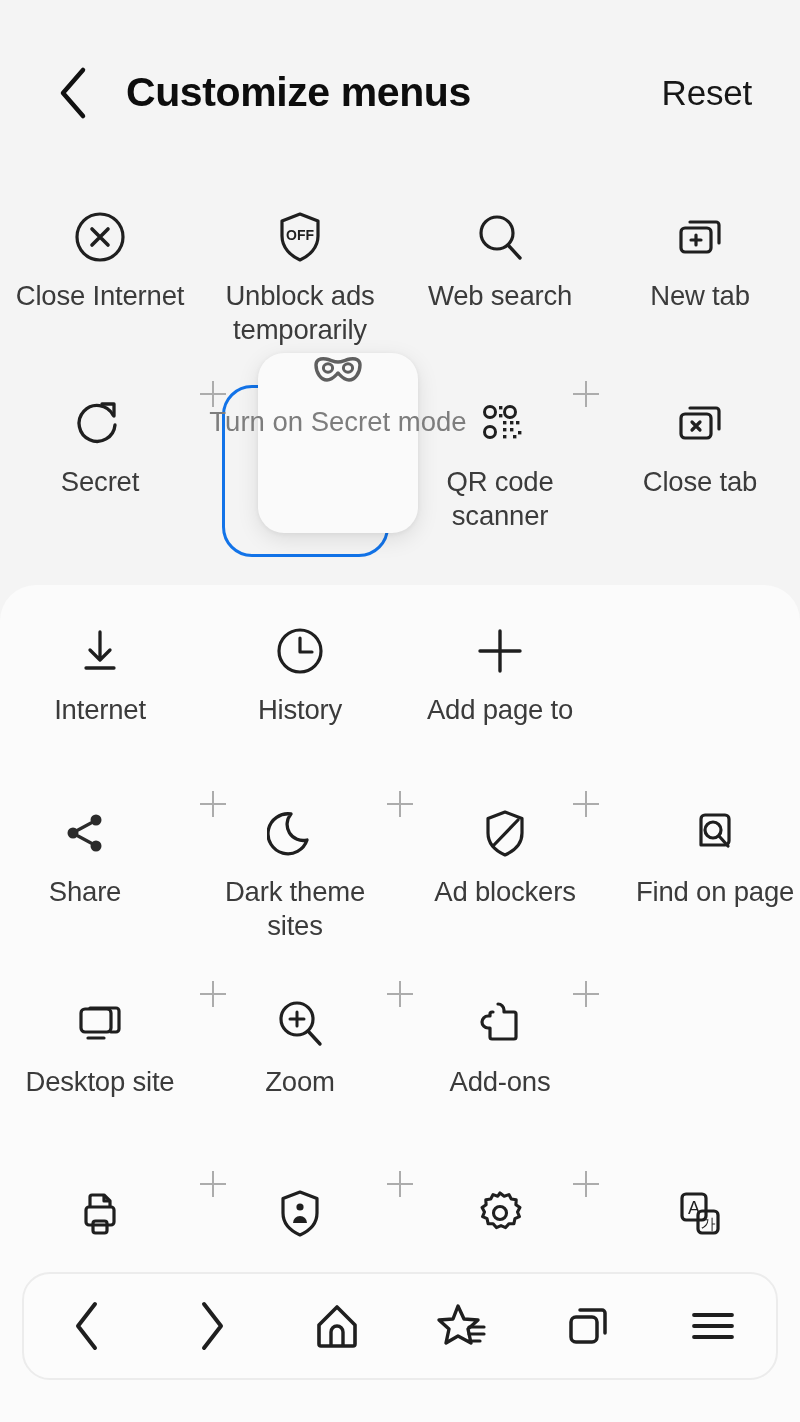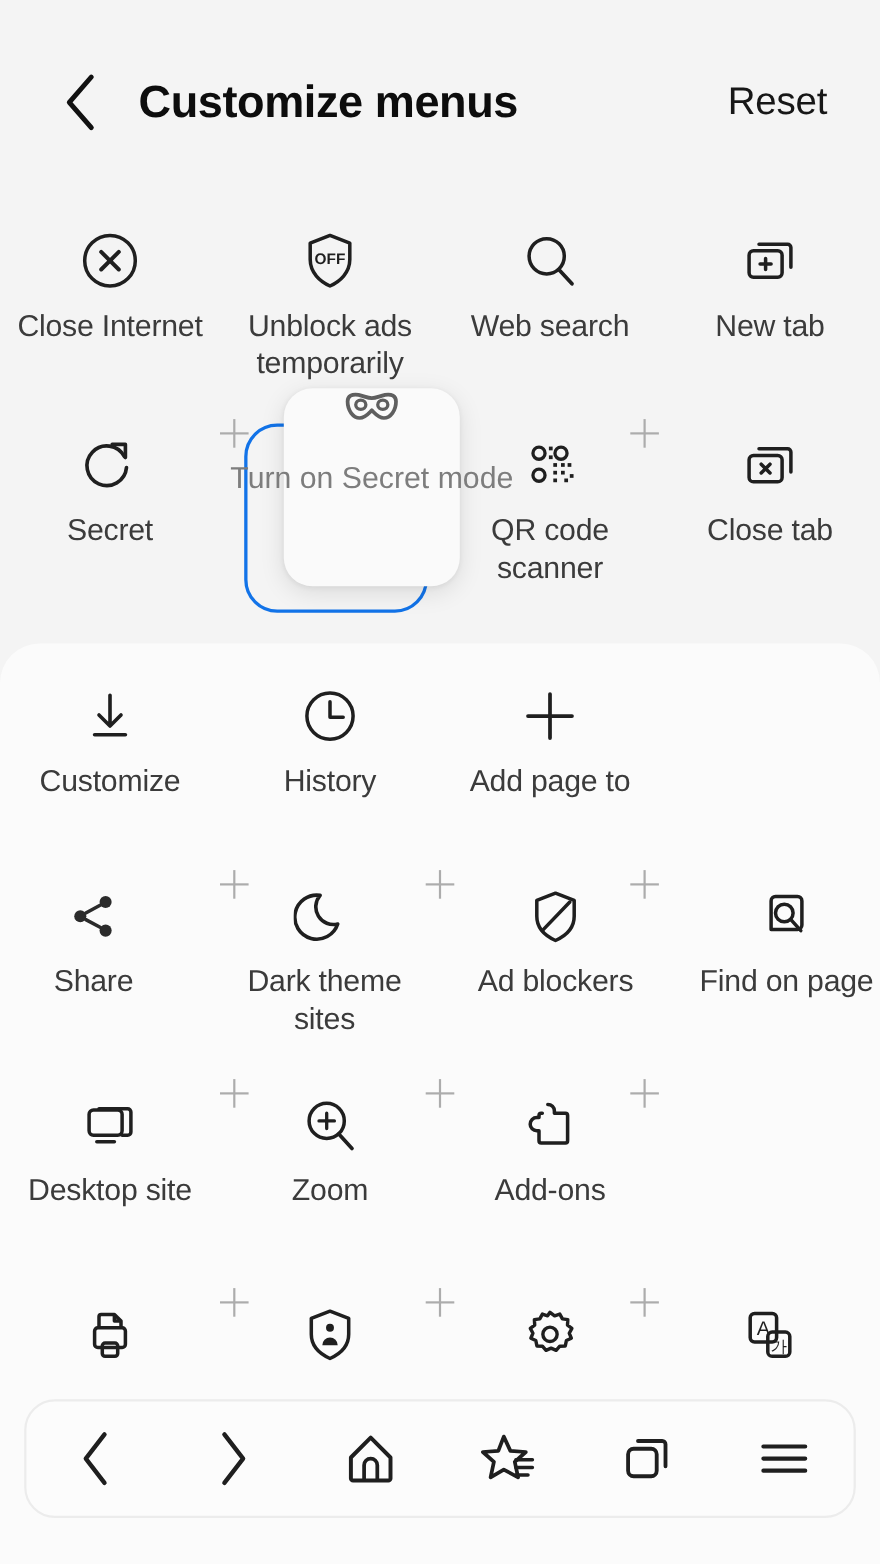--- a/index.html
+++ b/index.html
@@ -139,21 +139,20 @@
     width: 160px;
     height: 180px;
     background: #fafafa;
     border-radius: 26px;
     box-shadow: 0 6px 22px rgba(0,0,0,0.10), 0 1px 5px rgba(0,0,0,0.06);
     z-index: 10;
     display: flex;
     flex-direction: column;
     align-items: center;
     cursor: grabbing;
-    gap: 13px;
   }
   .drag-card .lbl {
     margin-top: 12px;
     font-size: 27.5px;
     line-height: 34px;
     color: #7d7d7d;
     text-align: center;
     white-space: nowrap;
   }
 
@@ -310,21 +309,21 @@
 <div class="bottom-panel">
 
   <div class="grid-row" style="height:196px;padding-top:14px;">
     <div class="cell">
       <div class="ico">
         <svg width="56" height="56" viewBox="0 0 56 56">
           <path d="M28 9 V36 M18 27 L28 37 L38 27" fill="none" stroke="#1f1f1f" stroke-width="3.3" stroke-linecap="round" stroke-linejoin="round"></path>
           <path d="M14 45 H42" stroke="#1f1f1f" stroke-width="3.3" stroke-linecap="round"></path>
         </svg>
       </div>
-      <div class="lbl">Customize</div>
+      <div class="lbl">Internet</div>
     </div>
     <div class="cell">
       <div class="ico">
         <svg width="56" height="56" viewBox="0 0 56 56">
           <circle cx="28" cy="28" r="21" fill="none" stroke="#1f1f1f" stroke-width="3.2"></circle>
           <path d="M28 15 V29 H40" fill="none" stroke="#1f1f1f" stroke-width="3.2" stroke-linecap="round" stroke-linejoin="round"></path>
         </svg>
       </div>
       <div class="lbl">History</div>
     </div>

